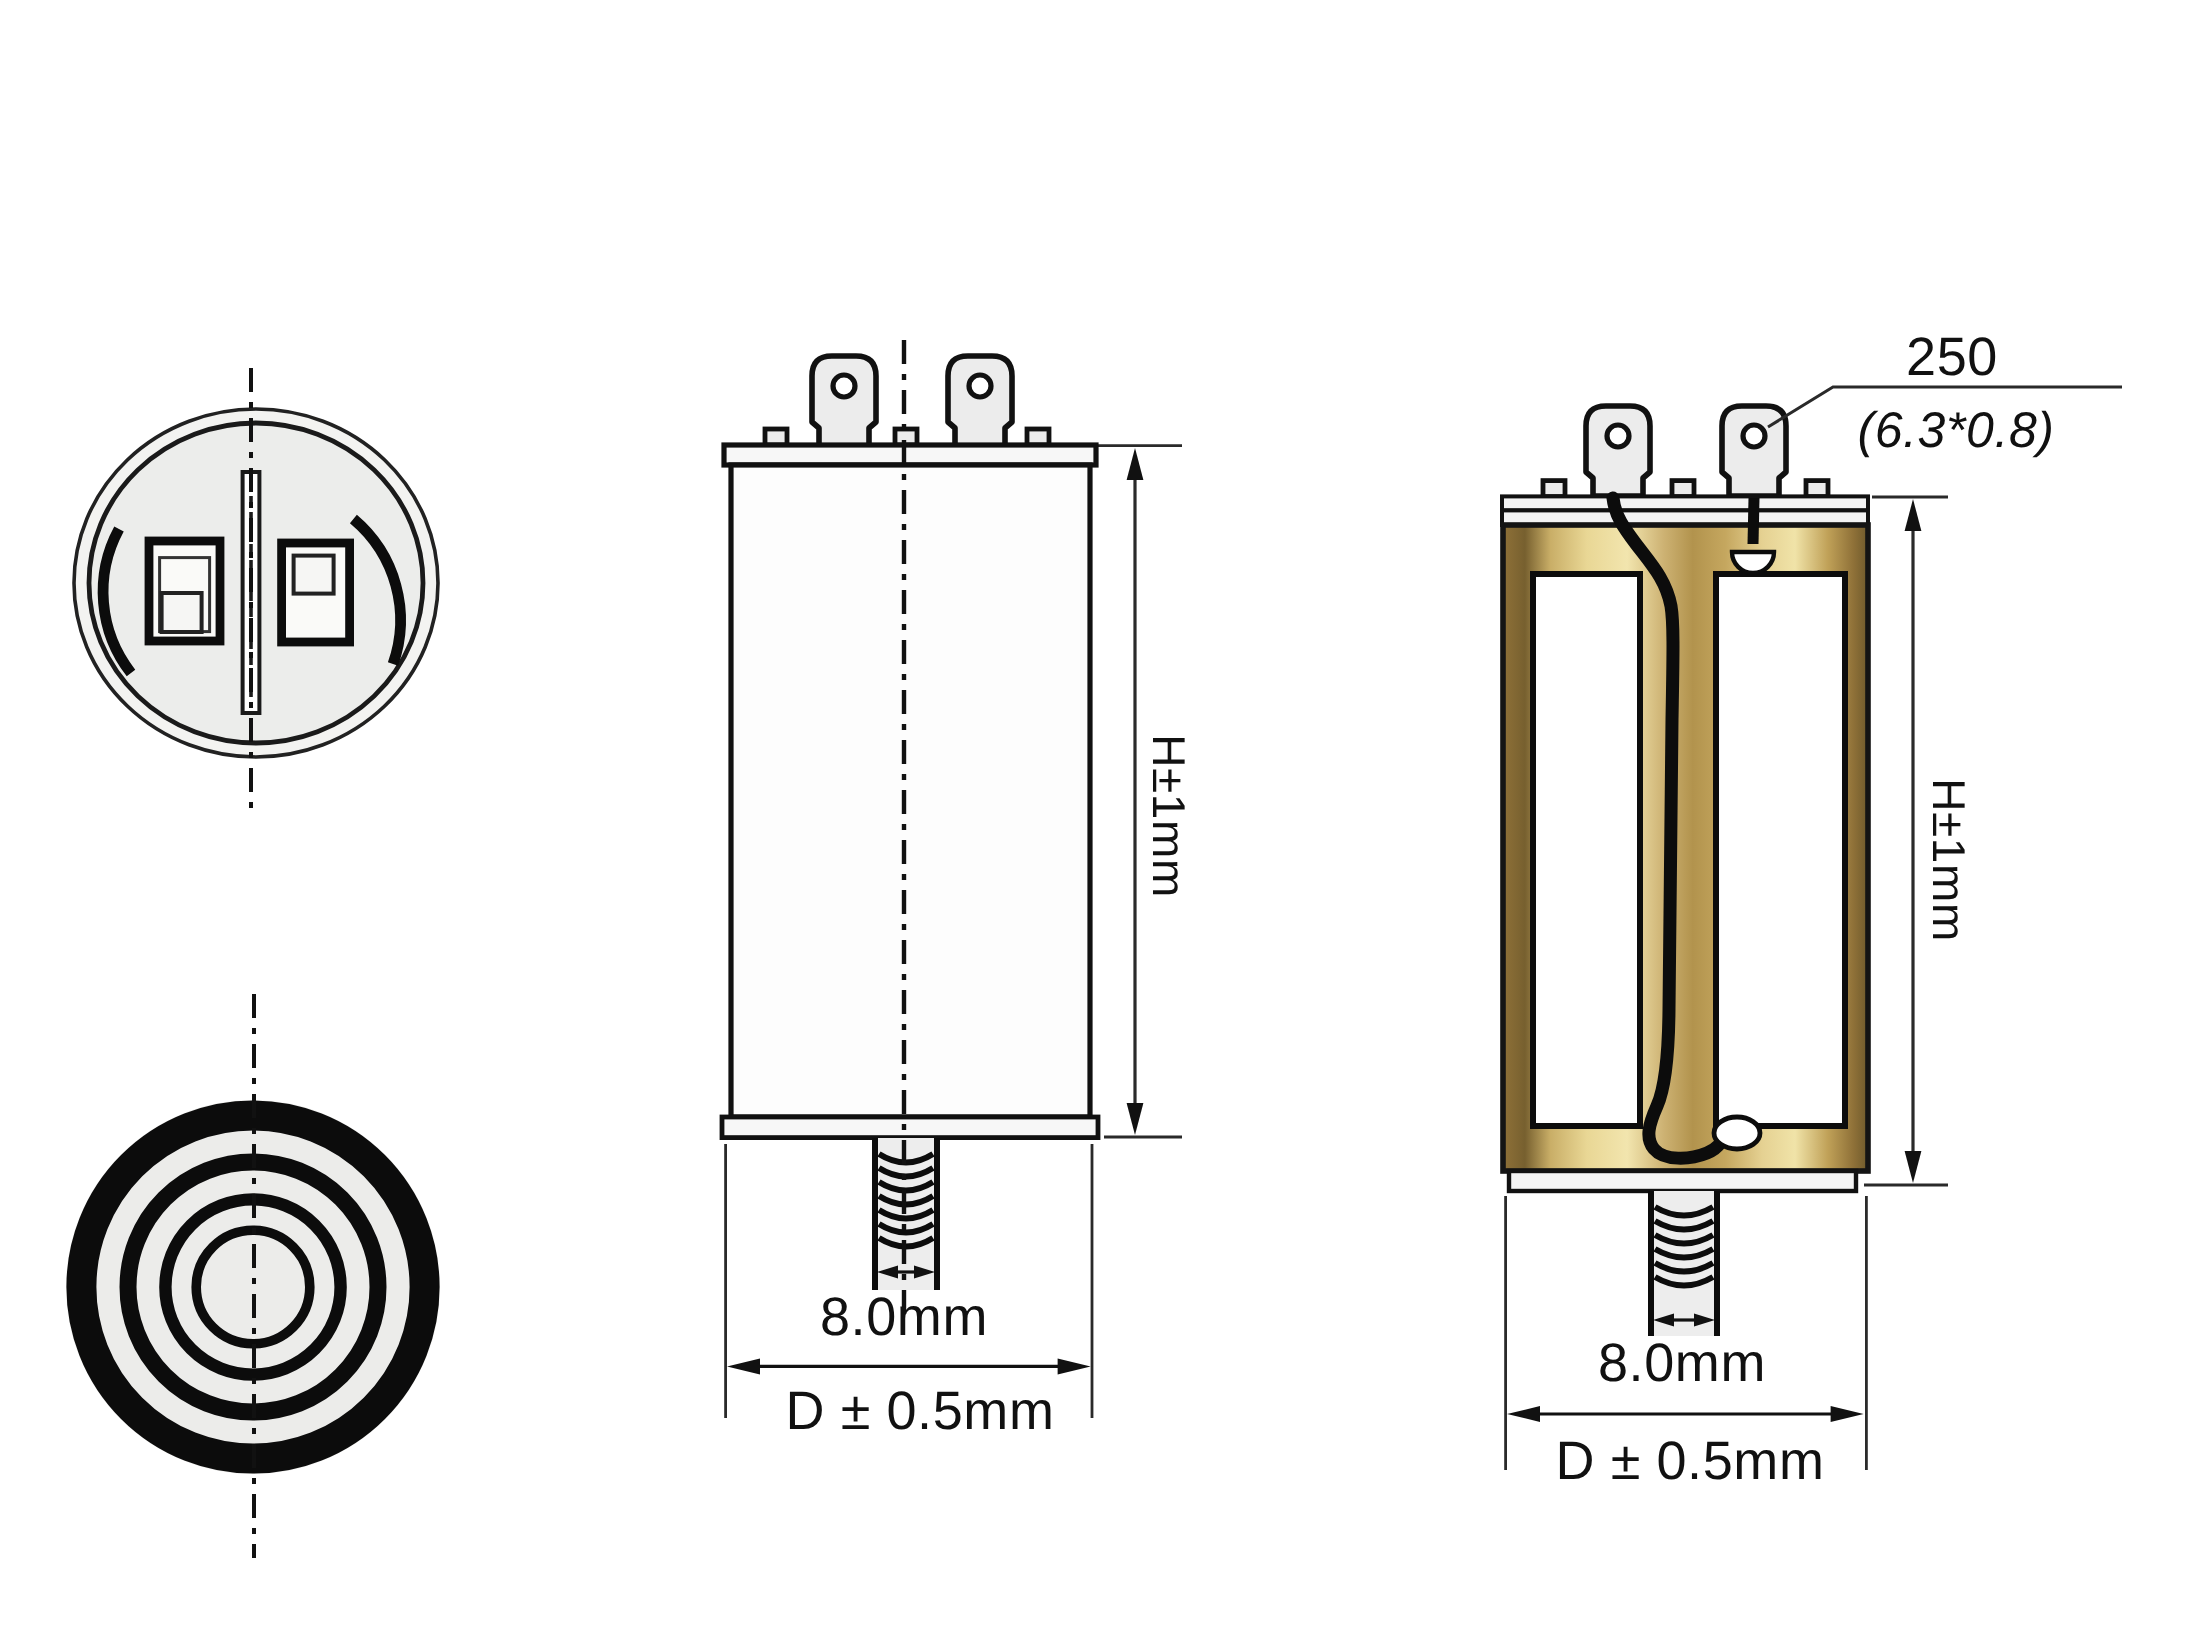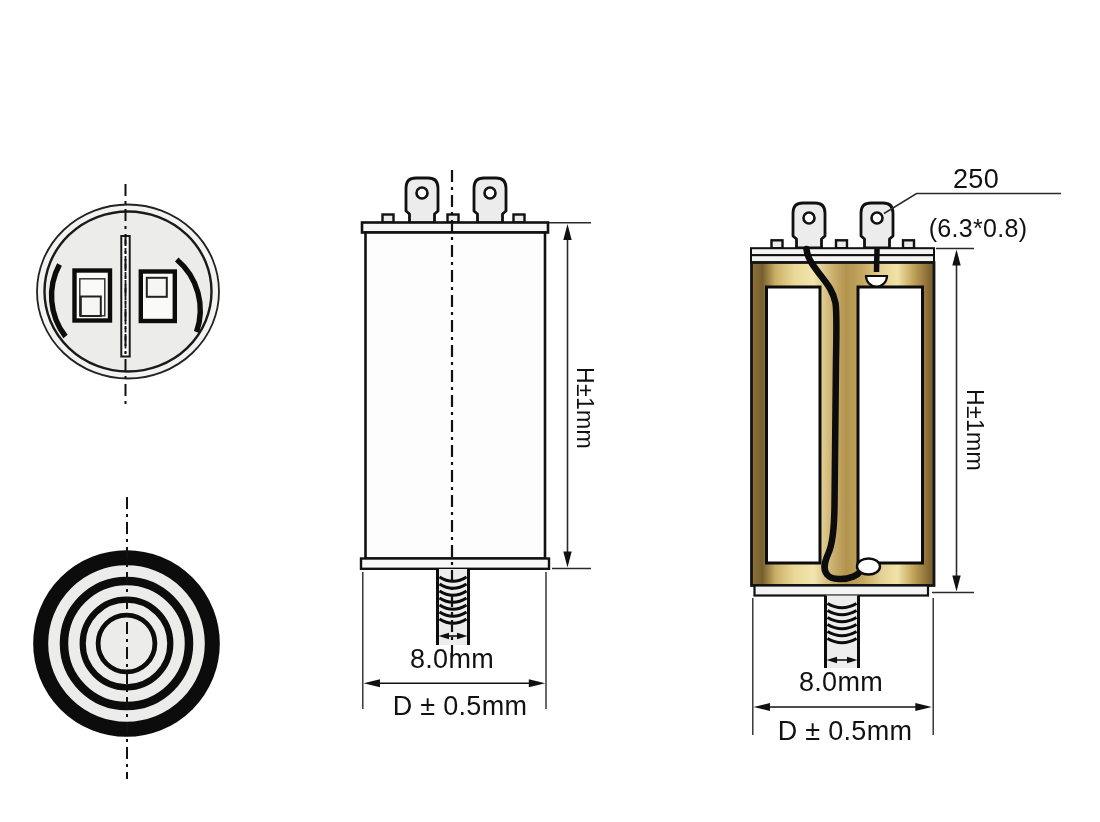--- a/index.html
+++ b/index.html
@@ -162,21 +162,21 @@
 
     <line x1="768" y1="707" x2="917" y2="707" stroke="#111" stroke-width="1.6"></line>
     <polygon points="753.5,707 770,703 770,711" fill="#111"></polygon>
     <polygon points="931.8,707 915.3,703 915.3,711" fill="#111"></polygon>
 
     <path d="M884 213.5 L916.5 193.5 L1061 193.5" fill="none" stroke="#2a2a2a" stroke-width="1.5"></path>
   </g>
 </svg>
 
 <div class="label fs-rating" style="left:976px;top:179px;">250</div>
-<div class="label fs-spec" style="left:978px;top:228px;">(6.3*0.8)</div>
+<div class="label fs-spec" style="left:978px;top:216px;font-style:italic;">(6.3*0.8)</div>
 
 <div class="label rot fs-h" style="left:584px;top:408px;">H±1mm</div>
 <div class="label rot fs-h" style="left:974px;top:430px;">H±1mm</div>
 
 <div class="label fs-stud" style="left:452px;top:659px;">8.0mm</div>
 <div class="label fs-stud" style="left:841px;top:682px;">8.0mm</div>
 
 <div class="label fs-d" style="left:460px;top:706px;">D ± 0.5mm</div>
 <div class="label fs-d" style="left:845px;top:731px;">D ± 0.5mm</div>
 

